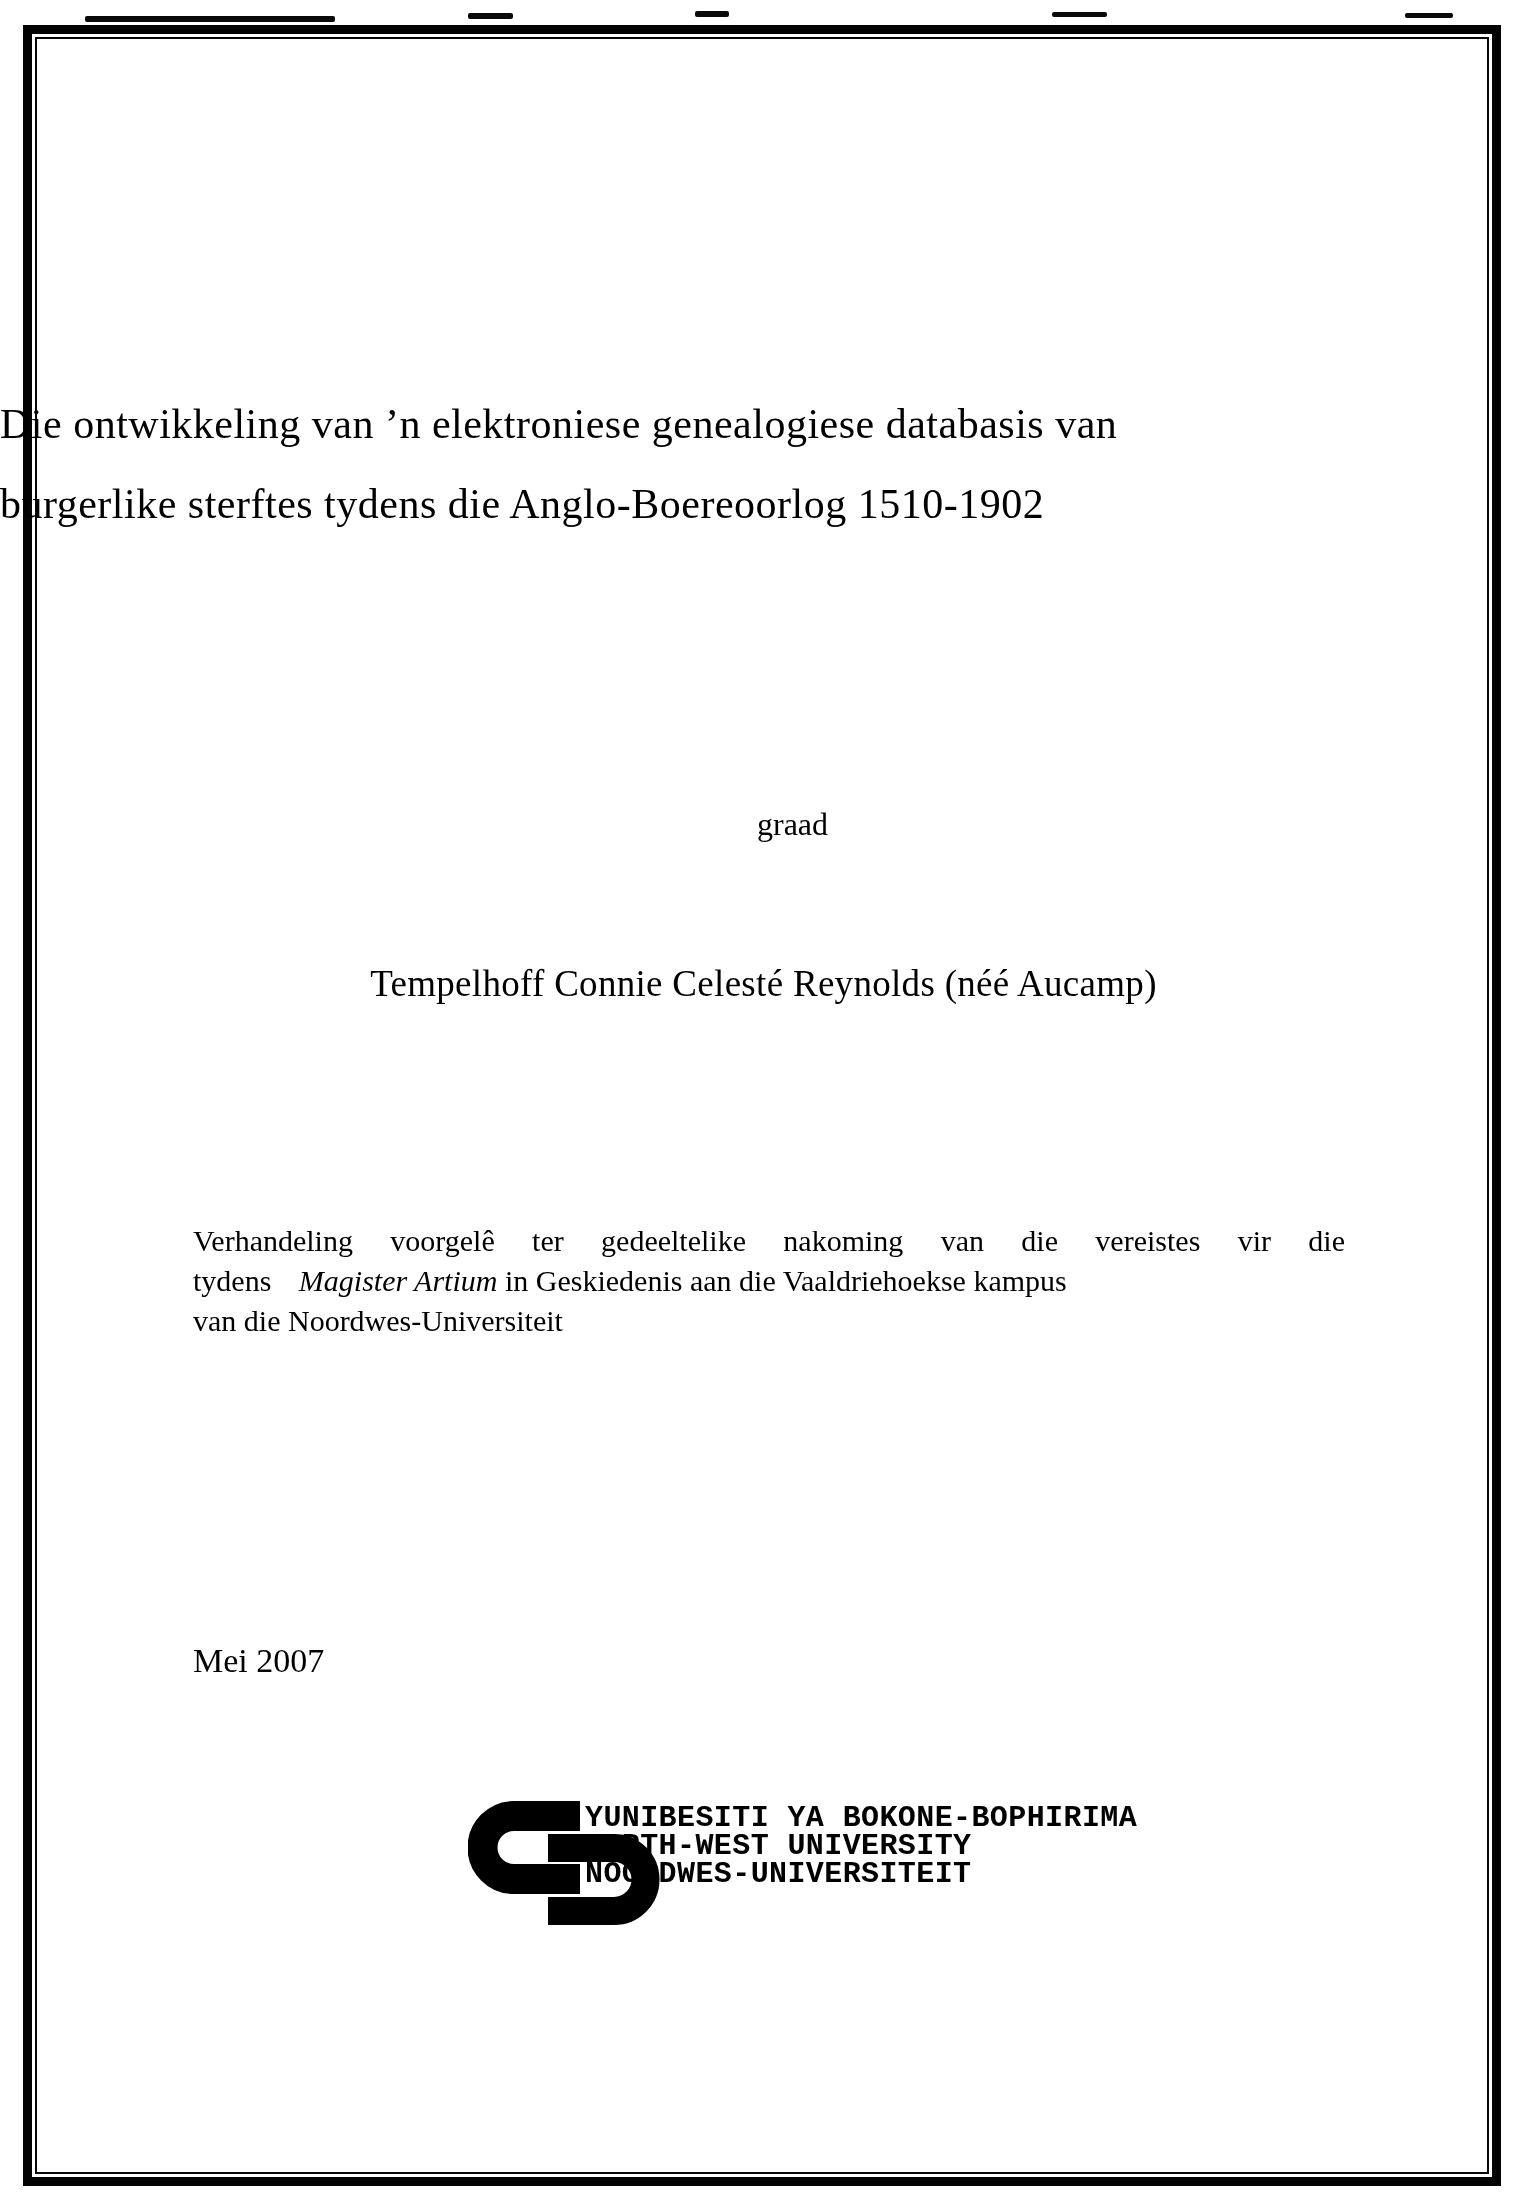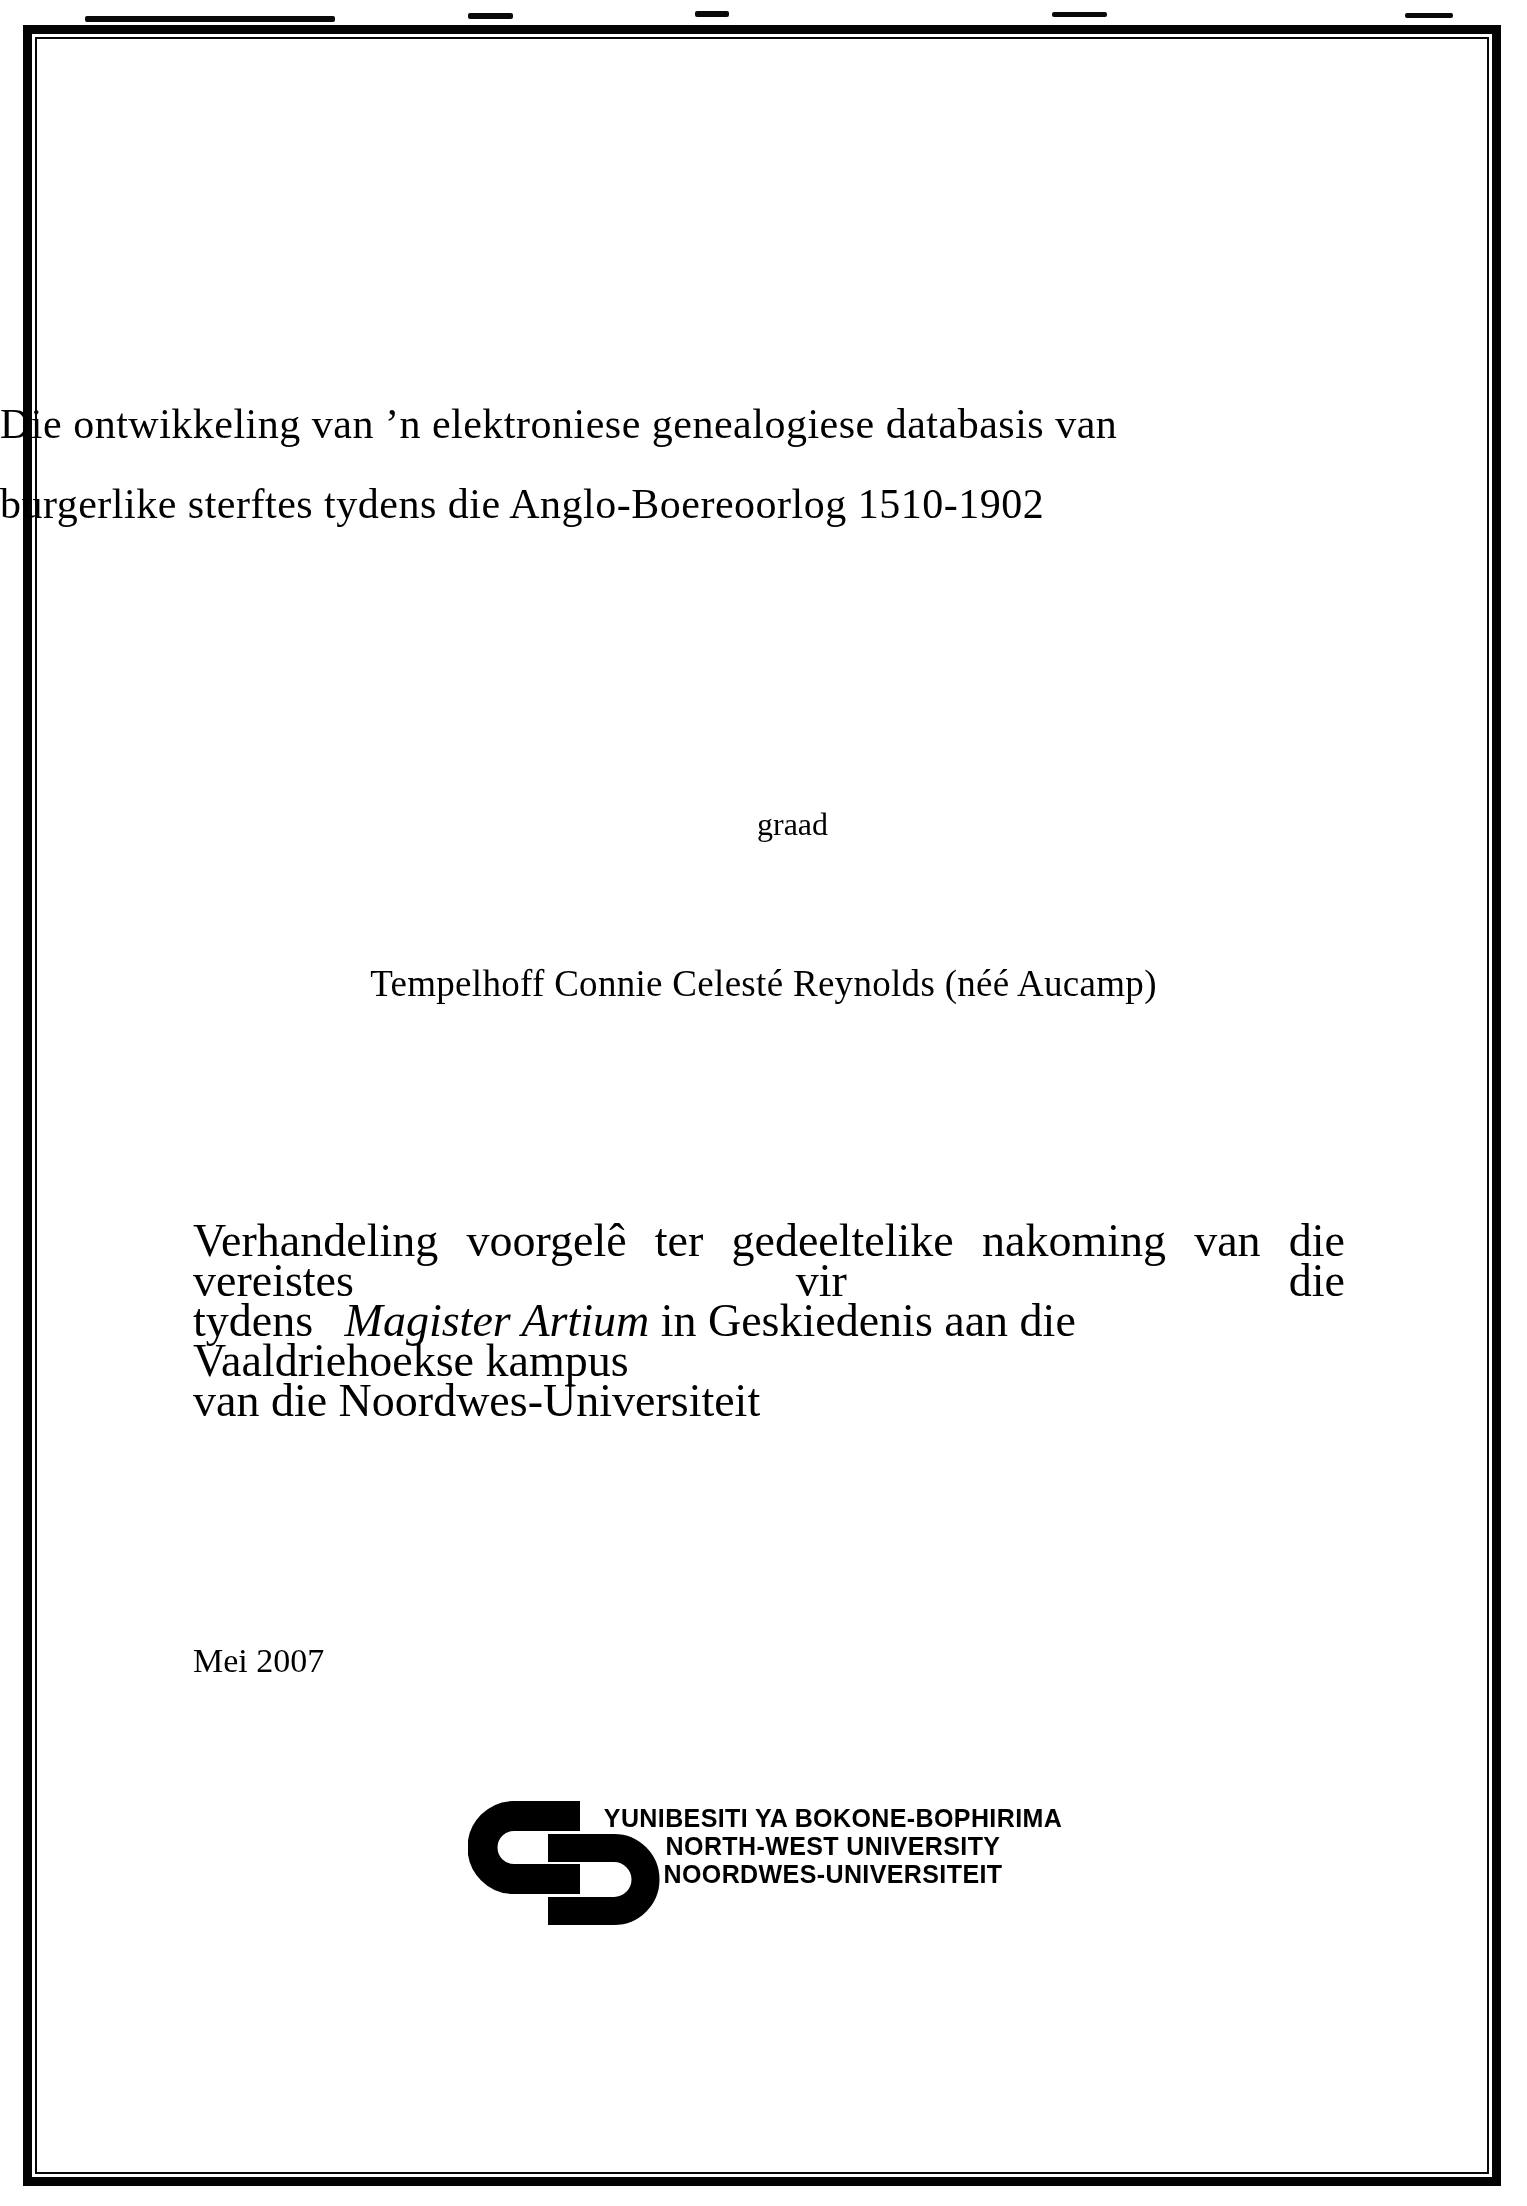--- a/index.html
+++ b/index.html
@@ -62,21 +62,21 @@
     top: 962px;
     text-align: center;
     font-size: 37px;
     letter-spacing: 0.3px;
   }
   .statement {
     position: absolute;
     left: 193px;
     top: 1221px;
     width: 1152px;
-    font-size: 46px;
+    font-size: 30px;
     line-height: 40px;
   }
   .statement .just {
     text-align: justify;
     text-align-last: justify;
   }
   .italic { font-style: italic; margin-left: 20px; }
   .supervisor-block {
     position: absolute;
     left: 193px;
@@ -91,24 +91,24 @@
     left: 468px;
     top: 1801px;
     width: 192px;
     height: 126px;
   }
   .logo-text {
     position: absolute;
     left: 585px;
     top: 1804px;
     width: 496px;
-    text-align: center;
-    font-family: Liberation Sans, sans-serif;
+    text-align: left;
+    font-family: Liberation Mono, monospace;
     font-weight: 700;
-    font-size: 25px;
+    font-size: 30px;
     line-height: 28px;
     letter-spacing: 0.4px;
     white-space: nowrap;
   }
 </style>
 </head>
 <body>
 
 <div class="scan-mark sm1"></div>
 <div class="scan-mark sm2"></div>

